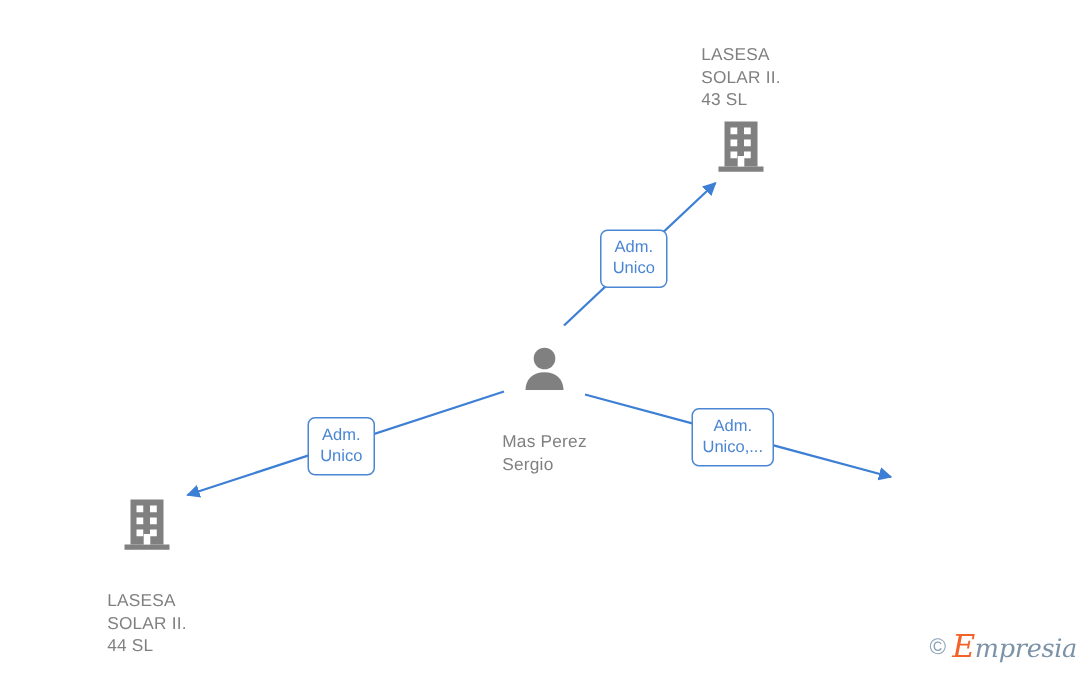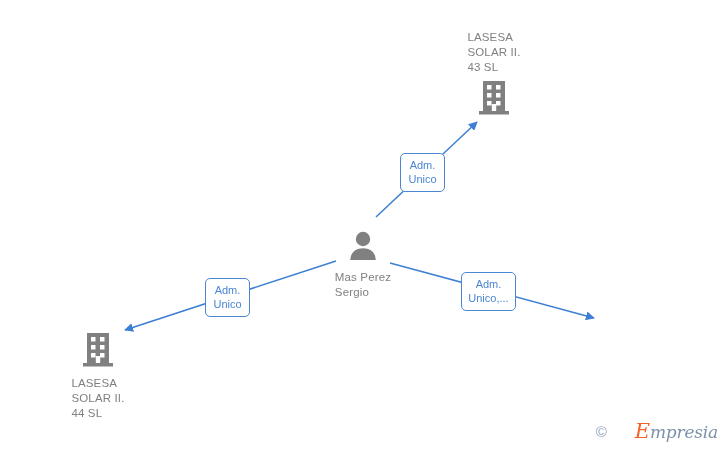--- a/index.html
+++ b/index.html
@@ -41,21 +41,21 @@
     letter-spacing: 0.15px;
   }
   .node-label.strong {
     font-weight: bold;
     color: #6b6b6b;
     letter-spacing: 0.2px;
   }
   .node.label-above .node-label { order: 0; margin-bottom: 5px; }
   .node.label-above .node-icon  { order: 1; }
   .node.label-below .node-icon  { order: 0; }
-  .node.label-below .node-label { order: 1; margin-top: 4px; }
+  .node.label-below .node-label { order: 1; margin-top: 21px; }
 
   
   .node-icon { display: block; }
 
   
   .edge-label {
     position: absolute;
     box-sizing: border-box;
     background: #ffffff;
     border: 1px solid #4a86d4;
@@ -83,21 +83,20 @@
     color: #8fa3b8;
     line-height: 1;
   }
   #watermark .wm-text {
     font-family: "DejaVu Serif", serif;
     font-style: italic;
     font-size: 17px;
     line-height: 1;
     color: #7b92a8;
     letter-spacing: -0.2px;
-    margin-left: 24px;
   }
   #watermark .wm-text .wm-cap {
     color: #f4622a;
     font-size: 21px;
   }
 </style>
 </head>
 <body>
 
 <div id="canvas">

